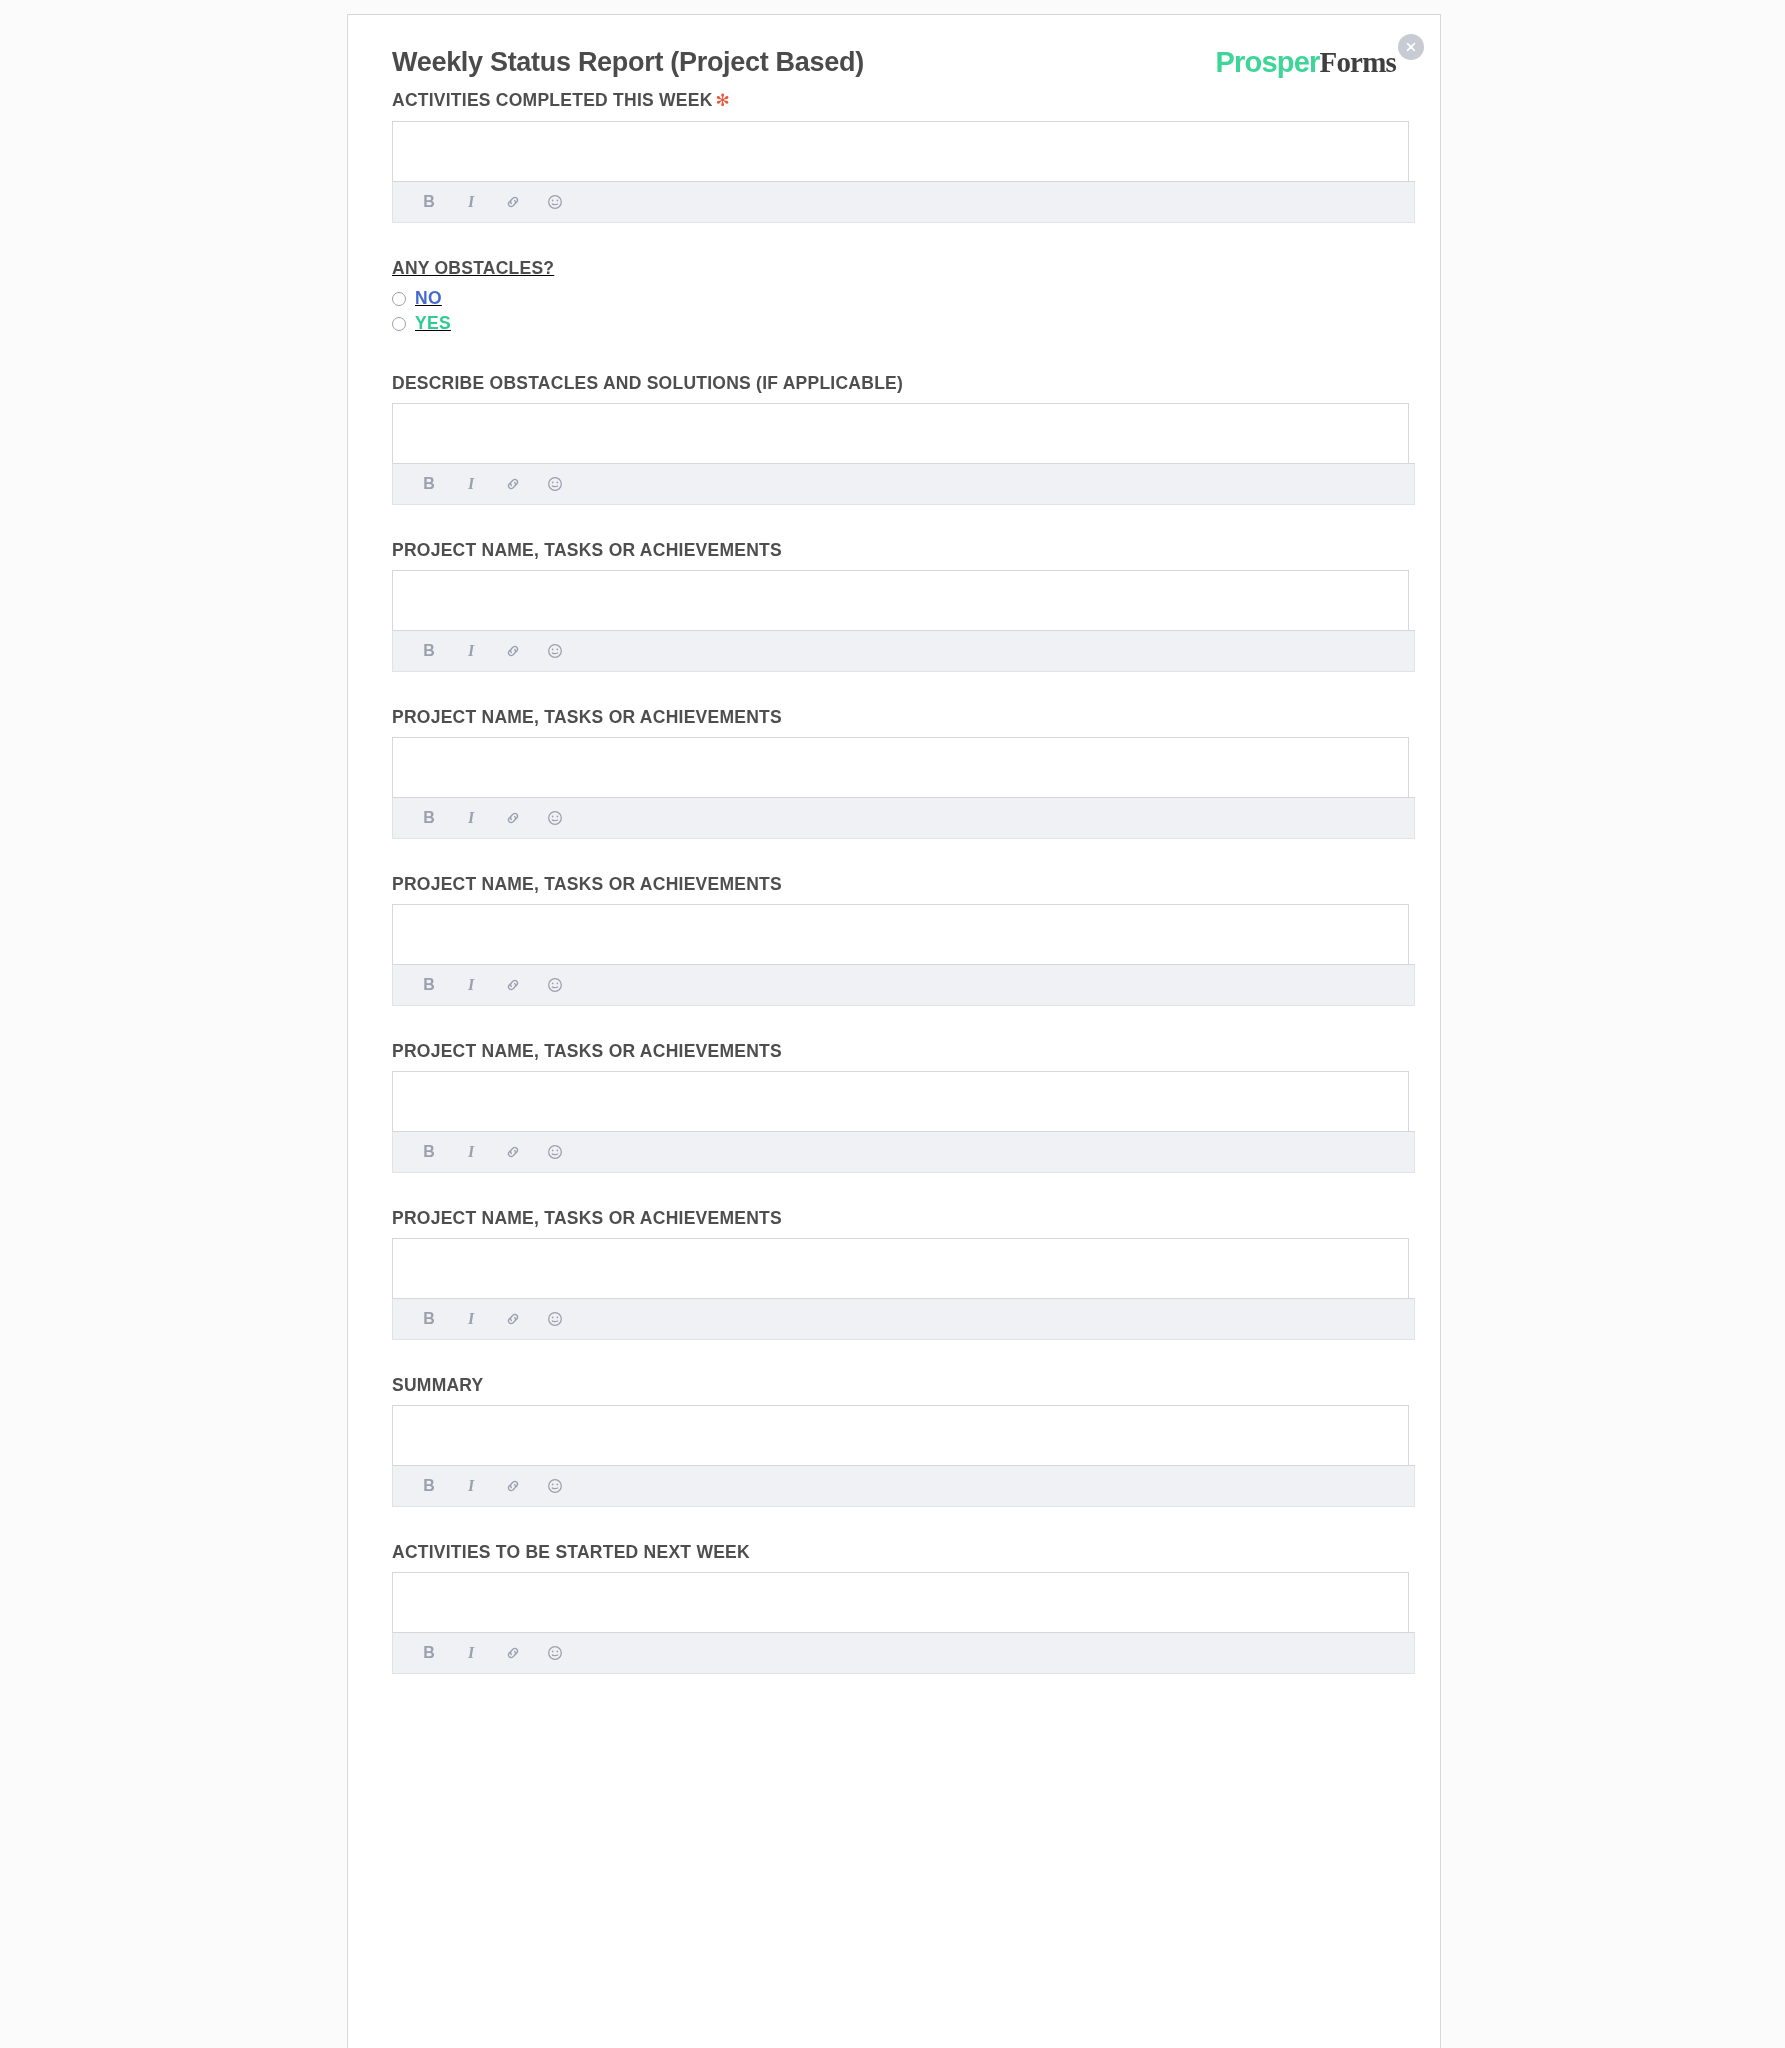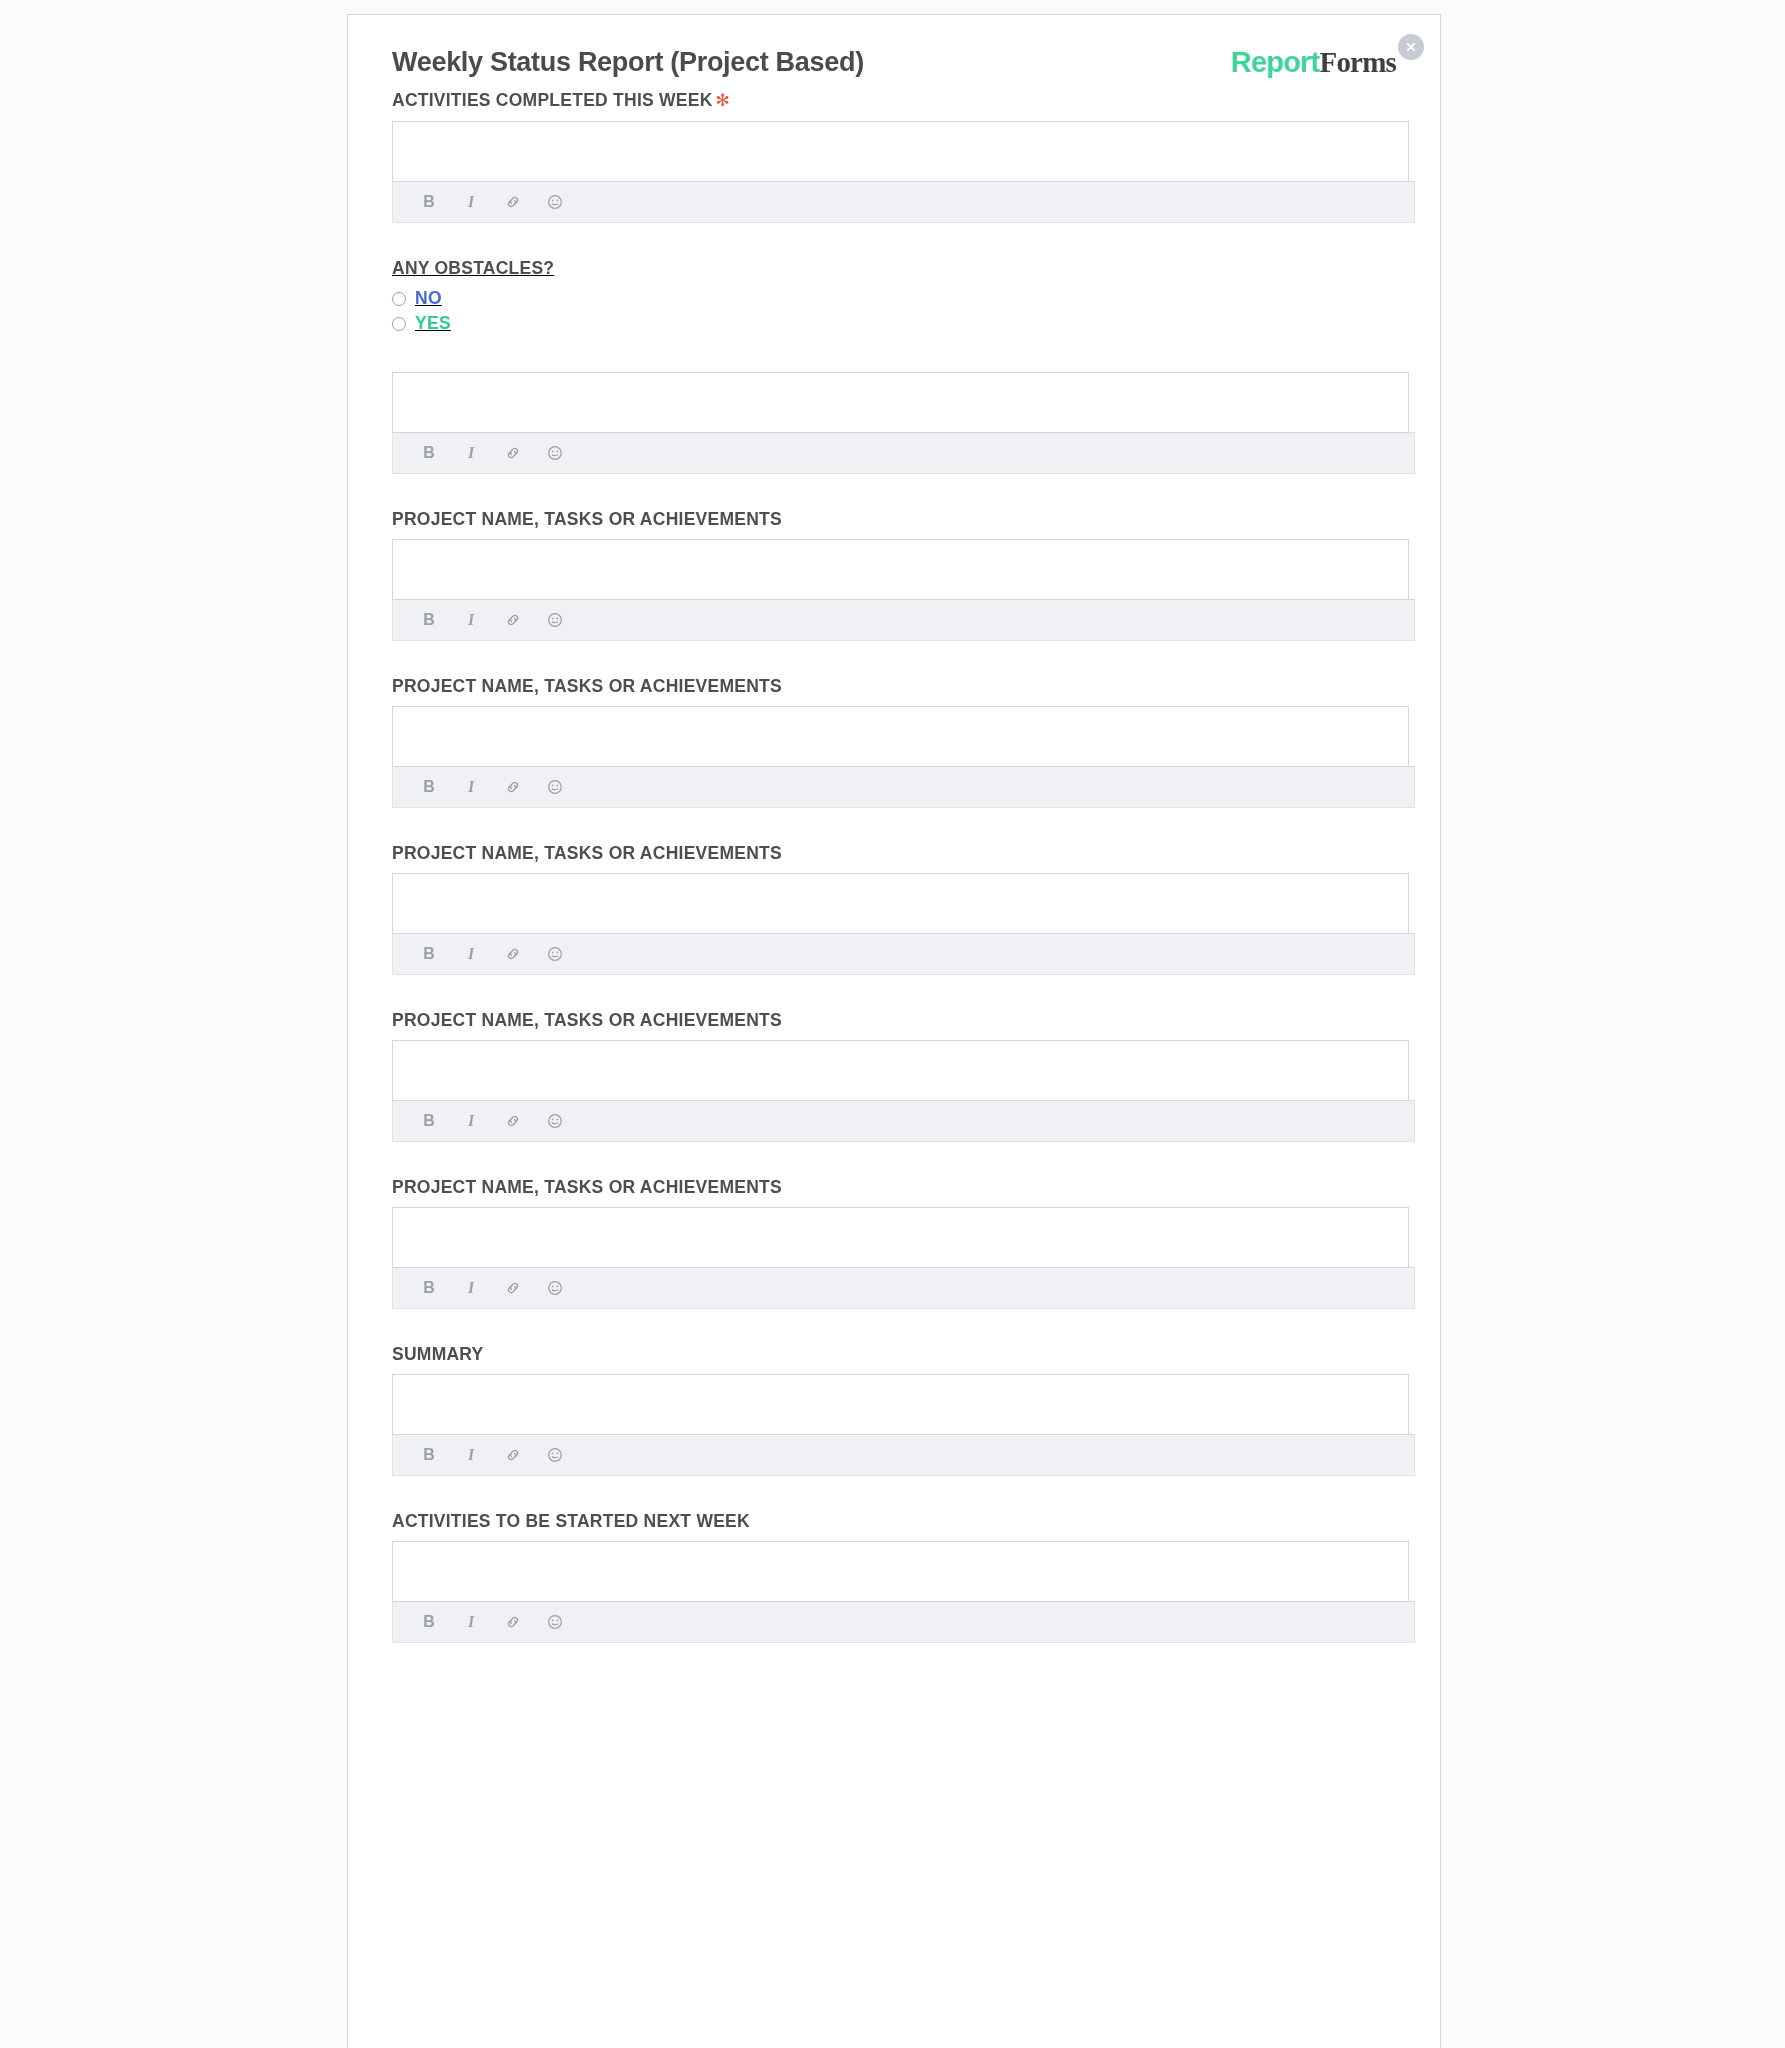--- a/index.html
+++ b/index.html
@@ -161,21 +161,21 @@
 </style>
 </head>
 <body>
 
 <div class="form-card">
   <div class="card-inner">
 
     <div class="header-row">
       <h1 class="form-title">Weekly Status Report (Project Based)</h1>
       <div class="brand-logo">
-        <span class="brand-prosper">Report</span><span class="brand-forms">Forms</span>
+        <span class="brand-prosper">Prosper</span><span class="brand-forms">Forms</span>
       </div>
       <div class="close-btn">
         <svg width="12" height="12" viewBox="0 0 12 12" aria-hidden="true">
           <path d="M2.6 2.6 L9.4 9.4 M9.4 2.6 L2.6 9.4" stroke="#ffffff" stroke-width="1.7" stroke-linecap="round"></path>
         </svg>
       </div>
     </div>
 
     <div class="field-block first">
       <div class="field-label">
@@ -212,20 +212,21 @@
           <span class="radio-text no">NO</span>
         </div>
         <div class="radio-row">
           <span class="radio-mark"></span>
           <span class="radio-text yes">YES</span>
         </div>
       </div>
     </div>
 
     <div class="field-block">
+      <div class="field-label">DESCRIBE OBSTACLES AND SOLUTIONS (IF APPLICABLE)</div>
       <div class="editor-input"></div>
       <div class="editor-toolbar">
         <div class="tb-btn bold">B</div>
         <div class="tb-btn italic">I</div>
         <div class="tb-btn">
           <svg width="18" height="18" viewBox="0 0 20 20" aria-hidden="true">
               <g fill="none" stroke="#9aa0ae" stroke-width="1.5" stroke-linecap="round">
                 <path d="M8.2 11.8a3 3 0 0 1 0-4.2l2-2a3 3 0 0 1 4.2 4.2l-1 1"></path>
                 <path d="M11.8 8.2a3 3 0 0 1 0 4.2l-2 2a3 3 0 0 1-4.2-4.2l1-1"></path>
               </g>

